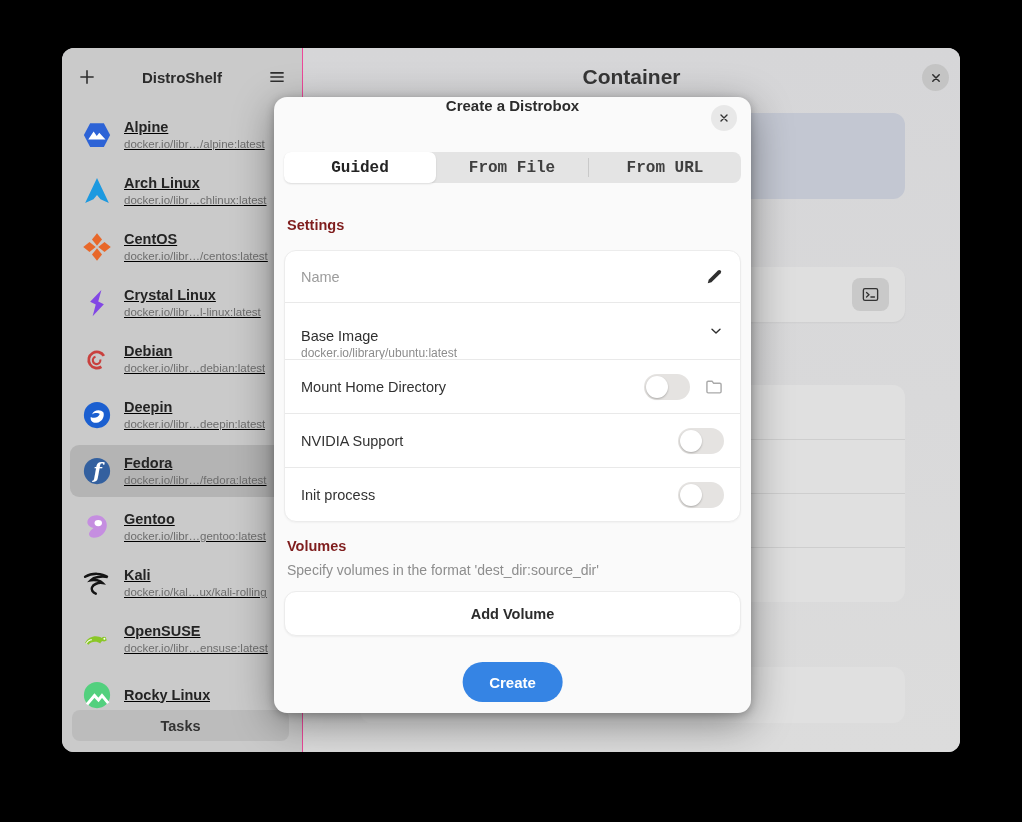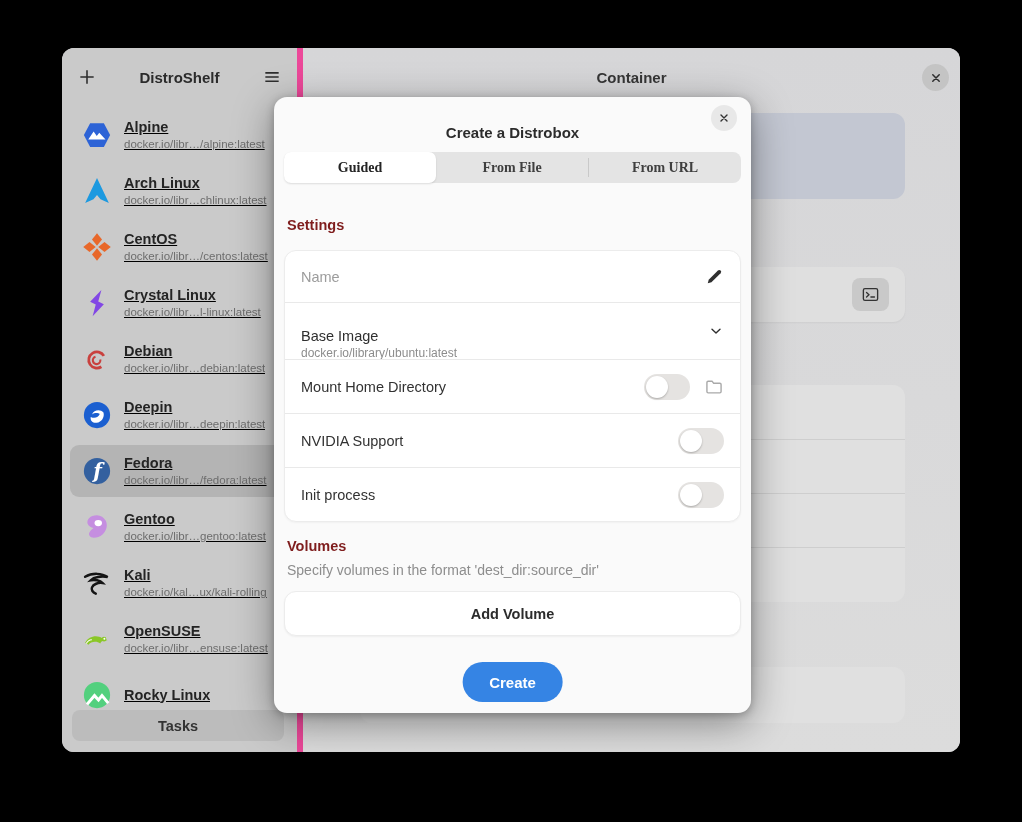--- a/index.html
+++ b/index.html
@@ -4,21 +4,21 @@
 <style>
   * { margin:0; padding:0; box-sizing:border-box; }
   html,body { width:1022px; height:822px; background:#000; overflow:hidden;
     font-family:"Liberation Sans","DejaVu Sans",sans-serif; }
 
   .window { position:absolute; left:62px; top:48px; width:898px; height:704px;
     border-radius:12px; overflow:hidden; background:#d8d8da; box-shadow:0 10px 40px rgba(0,0,0,.6); }
 
   
   .sidebar { position:absolute; left:0; top:0; width:241px; height:100%;
-    background:#cacaca; border-right:6px solid #ec4899; }
+    background:#cacaca; border-right:1px solid #ec4899; }
   .sidebar-header { position:relative; height:58px; display:flex; align-items:center; justify-content:center; }
   .hdr-btn { position:absolute; top:14px; width:30px; height:30px; border:none; background:transparent;
     border-radius:7px; display:flex; align-items:center; justify-content:center; cursor:pointer; }
   .hdr-btn.add { left:10px; }
   .hdr-btn.menu { right:10px; }
   .app-title { font-size:15px; font-weight:bold; color:#2b2b2b; }
 
   .distro-list { position:absolute; top:59px; left:0; right:0; bottom:0; overflow:hidden; }
   .s-item { position:relative; height:56px; display:flex; align-items:center; padding:0 12px 0 20px; cursor:pointer; }
   .s-item.selected::before { content:""; position:absolute; left:8px; right:8px; top:2px; bottom:2px;
@@ -30,46 +30,46 @@
   .s-sub { font-size:11.5px; color:#6d6d6d; line-height:15px; overflow:hidden; text-overflow:clip; max-width:172px; }
 
   .tasks { position:absolute; left:10px; right:13px; bottom:11px; height:31px; background:#bcbcbc;
     border:none; border-radius:8px; text-align:center; padding:0 12px; font-size:14.5px; font-weight:bold;
     color:#333; cursor:pointer; z-index:3; font-family:inherit; }
 
   
   .main { position:absolute; left:241px; top:0; right:0; bottom:0;
     background:linear-gradient(#d6d6d8,#dcdcdc); }
   .main-header { position:relative; height:58px; display:flex; align-items:center; justify-content:center; }
-  .main-title { font-size:15px; font-weight:bold; color:#363636; }
+  .main-title { font-size:21px; font-weight:bold; color:#363636; }
   .win-close { position:absolute; right:11px; top:16px; width:27px; height:27px; border-radius:50%;
     background:#c4c4c4; border:none; display:flex; align-items:center; justify-content:center; cursor:pointer; }
 
   .bd-card { position:absolute; left:57px; width:545px; border-radius:12px; }
   .bd-blue   { top:65px;  height:86px;  background:#c3c7d2; }
   .bd-rowcard{ top:219px; height:55px;  background:#dfdfdf; box-shadow:0 1px 2px rgba(0,0,0,.05); }
   .term-btn { position:absolute; right:16px; top:11px; width:37px; height:33px; border-radius:8px;
     background:#c9c9c9; border:none; display:flex; align-items:center; justify-content:center; cursor:pointer; }
   .bd-tall  { top:337px; height:217px; background:#e0e0e0; }
   .bd-seg { height:54px; border-top:1px solid #cecece; }
   .bd-seg:first-child { border-top:none; }
   .bd-bottom{ top:619px; height:56px;  background:#e0e0e0; }
 
   
   .dialog { position:absolute; left:212px; top:49px; width:477px; height:616px; background:#fafafa;
     border-radius:13px; box-shadow:0 10px 40px rgba(0,0,0,.4), 0 2px 8px rgba(0,0,0,.25); z-index:10; }
-  .dlg-header { position:relative; height:44px; display:flex; align-items:flex-end; justify-content:center; }
+  .dlg-header { position:relative; height:44px; display:flex; align-items:flex-start; justify-content:center; }
   .dlg-title { font-size:15px; font-weight:bold; color:#2c2c2c; }
   .dlg-close { position:absolute; right:14px; top:8px; width:26px; height:26px; border-radius:50%;
     background:#e8e8e8; border:none; display:flex; align-items:center; justify-content:center; cursor:pointer; }
 
   .tabbar { position:absolute; left:10px; right:10px; top:55px; height:31px; background:#e4e4e4;
     border-radius:8px; display:flex; align-items:stretch; }
-  .tab { flex:1; border:none; background:transparent; font-size:14px; font-weight:bold; color:#3f3f3f;
-    border-radius:7px; cursor:pointer; position:relative; font-family:Liberation Serif, serif; }
+  .tab { flex:1; border:none; background:transparent; font-size:16px; font-weight:bold; color:#3f3f3f;
+    border-radius:7px; cursor:pointer; position:relative; font-family:Liberation Mono, monospace; }
   .tab.active { background:#fff; box-shadow:0 1px 2px rgba(0,0,0,.12); color:#242424; }
   .tab-sep { width:1px; background:#c9c9c9; margin:6px 0; }
 
   .sect-label { position:absolute; left:13px; font-size:14.5px; font-weight:bold; color:#7f1d1d; }
   .lbl-settings { top:120px; }
   .lbl-volumes  { top:441px; }
   .sect-desc { position:absolute; left:13px; top:465px; font-size:14px; color:#8d8d8d; }
 
   .card { position:absolute; left:10px; right:10px; top:153px; background:#fff; border-radius:12px;
     border:1px solid #ececec; overflow:hidden; box-shadow:0 1px 2px rgba(0,0,0,.04); }

